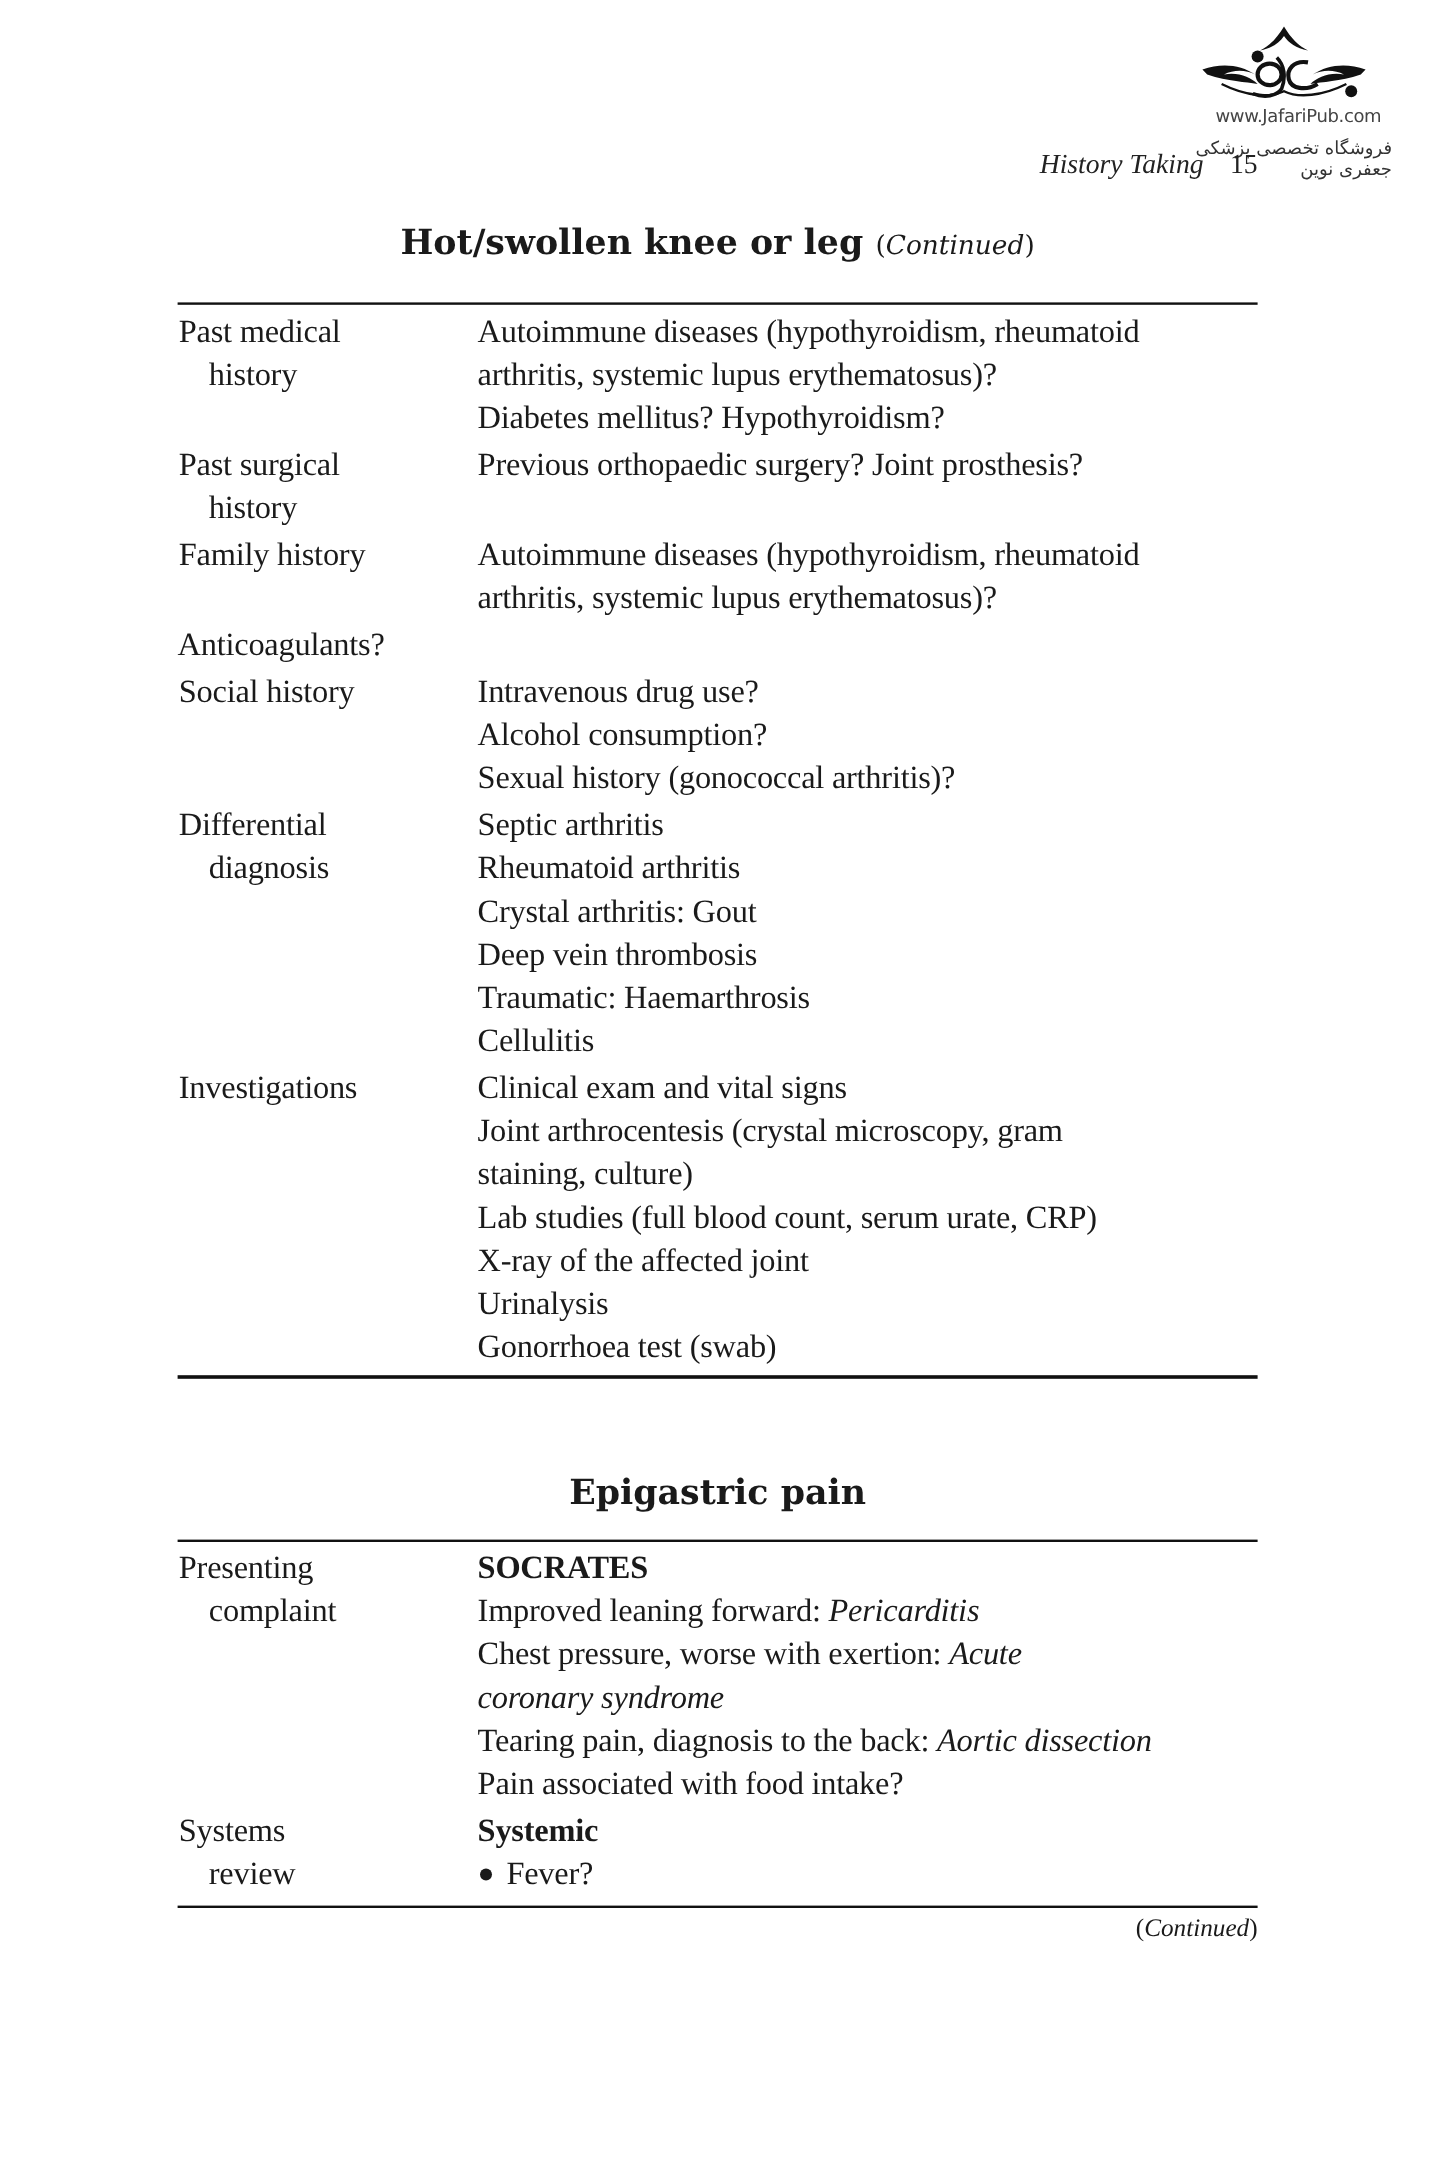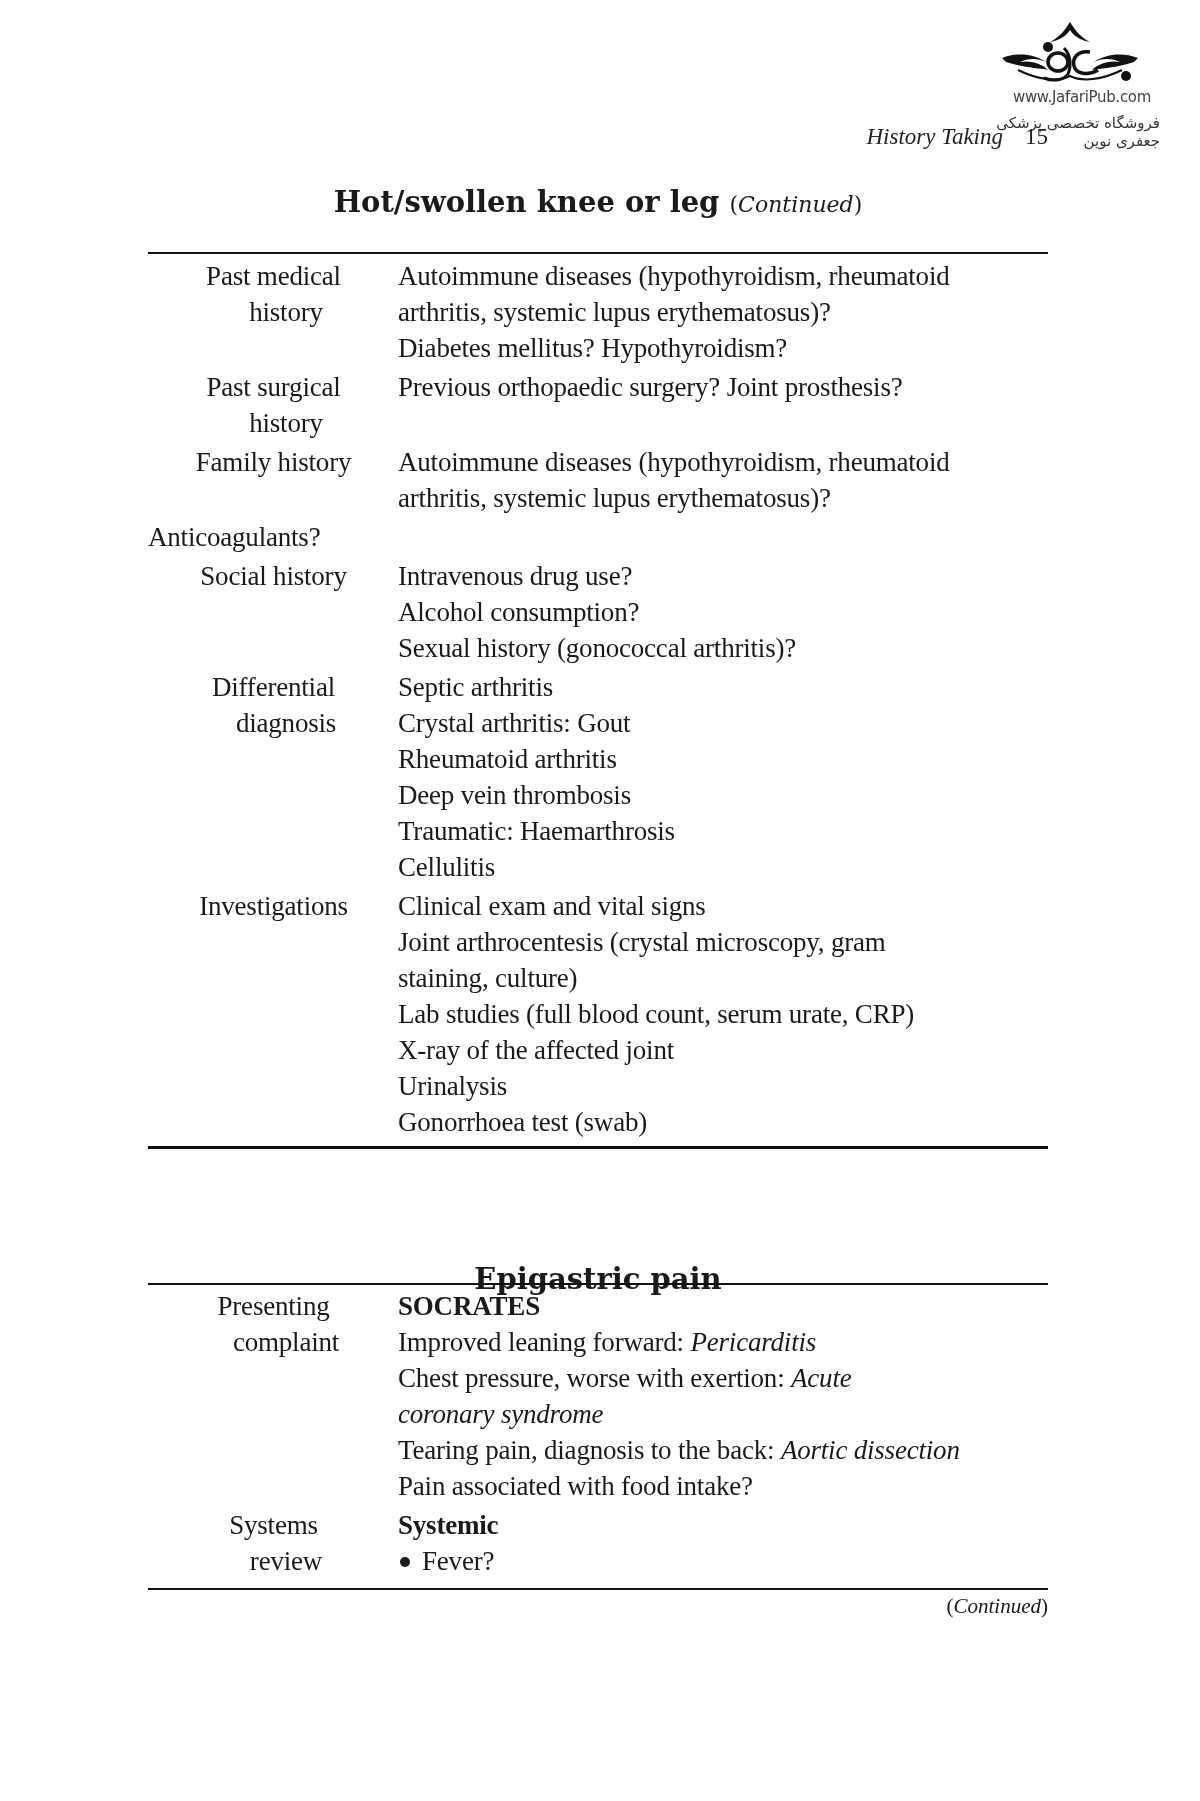--- a/index.html
+++ b/index.html
@@ -99,21 +99,20 @@
       letter-spacing: -0.2px;
     }
     .row {
       display: flex;
       margin-bottom: 3px;
     }
     .row .label {
       width: 249px;
       flex: 0 0 249px;
       padding-left: 1px;
-      text-align: center;
     }
     .row .label .l2 {
       display: block;
       padding-left: 25px;
     }
     .row .content {
       flex: 1;
     }
     .row .content .line {
       display: block;
@@ -200,22 +199,22 @@
       <div class="content">
         <span class="line">Intravenous drug use?</span>
         <span class="line">Alcohol consumption?</span>
         <span class="line">Sexual history (gonococcal arthritis)?</span>
       </div>
     </div>
     <div class="row">
       <div class="label"><span>Differential</span><span class="l2">diagnosis</span></div>
       <div class="content">
         <span class="line">Septic arthritis</span>
+        <span class="line">Rheumatoid arthritis</span>
         <span class="line">Crystal arthritis: Gout</span>
-        <span class="line">Rheumatoid arthritis</span>
         <span class="line">Deep vein thrombosis</span>
         <span class="line">Traumatic: Haemarthrosis</span>
         <span class="line">Cellulitis</span>
       </div>
     </div>
     <div class="row">
       <div class="label"><span>Investigations</span></div>
       <div class="content">
         <span class="line">Clinical exam and vital signs</span>
         <span class="line">Joint arthrocentesis (crystal microscopy, gram</span>
@@ -223,21 +222,21 @@
         <span class="line">Lab studies (full blood count, serum urate, CRP)</span>
         <span class="line">X-ray of the affected joint</span>
         <span class="line">Urinalysis</span>
         <span class="line">Gonorrhoea test (swab)</span>
       </div>
     </div>
   </div>
 
 <div class="rule thick" style="top:1146px;"></div>
 
-<div class="section-title" style="top:1226px;margin-top:36px;">
+<div class="section-title" style="top:1226px;">
   <span>Epigastric pain</span>
 </div>
 <div class="rule" style="top:1283px;"></div>
 
 <div class="table" id="table2" style="top:1288px;">
     <div class="row">
       <div class="label"><span>Presenting</span><span class="l2">complaint</span></div>
       <div class="content">
         <span class="line bold">SOCRATES</span>
         <span class="line"><span>Improved leaning forward: </span><span class="it">Pericarditis</span></span>

